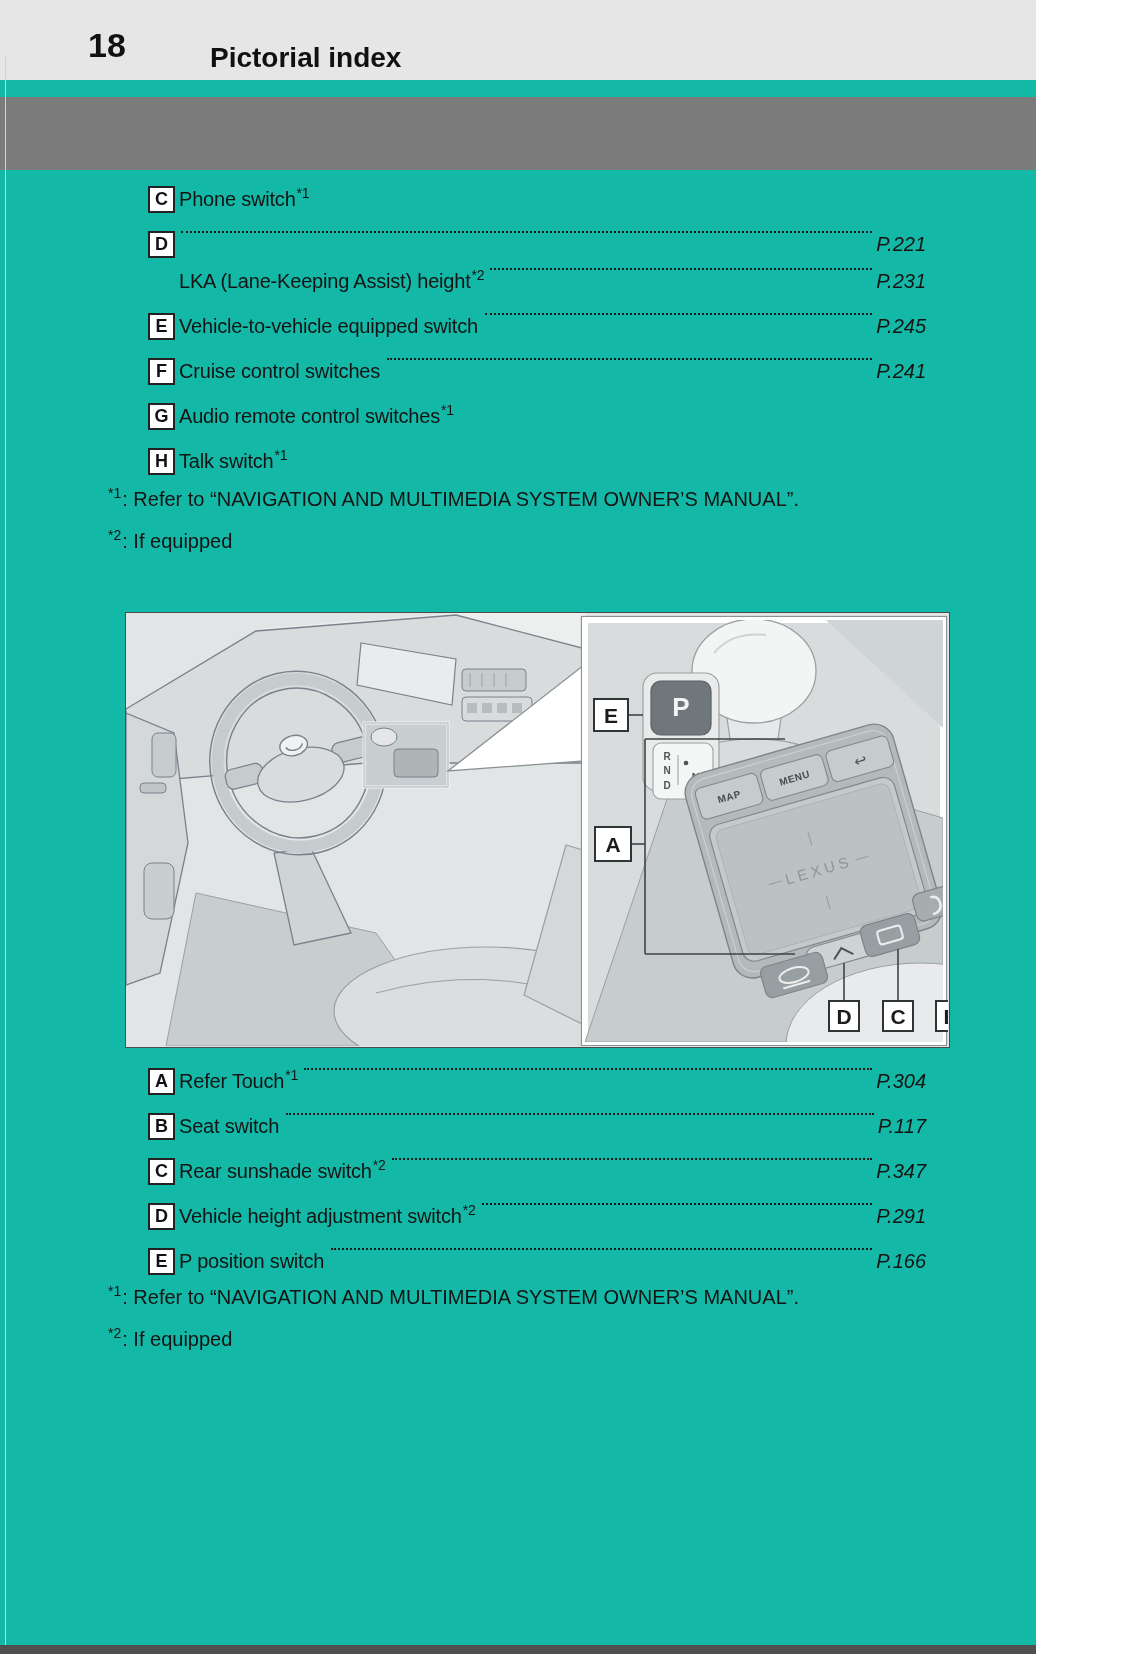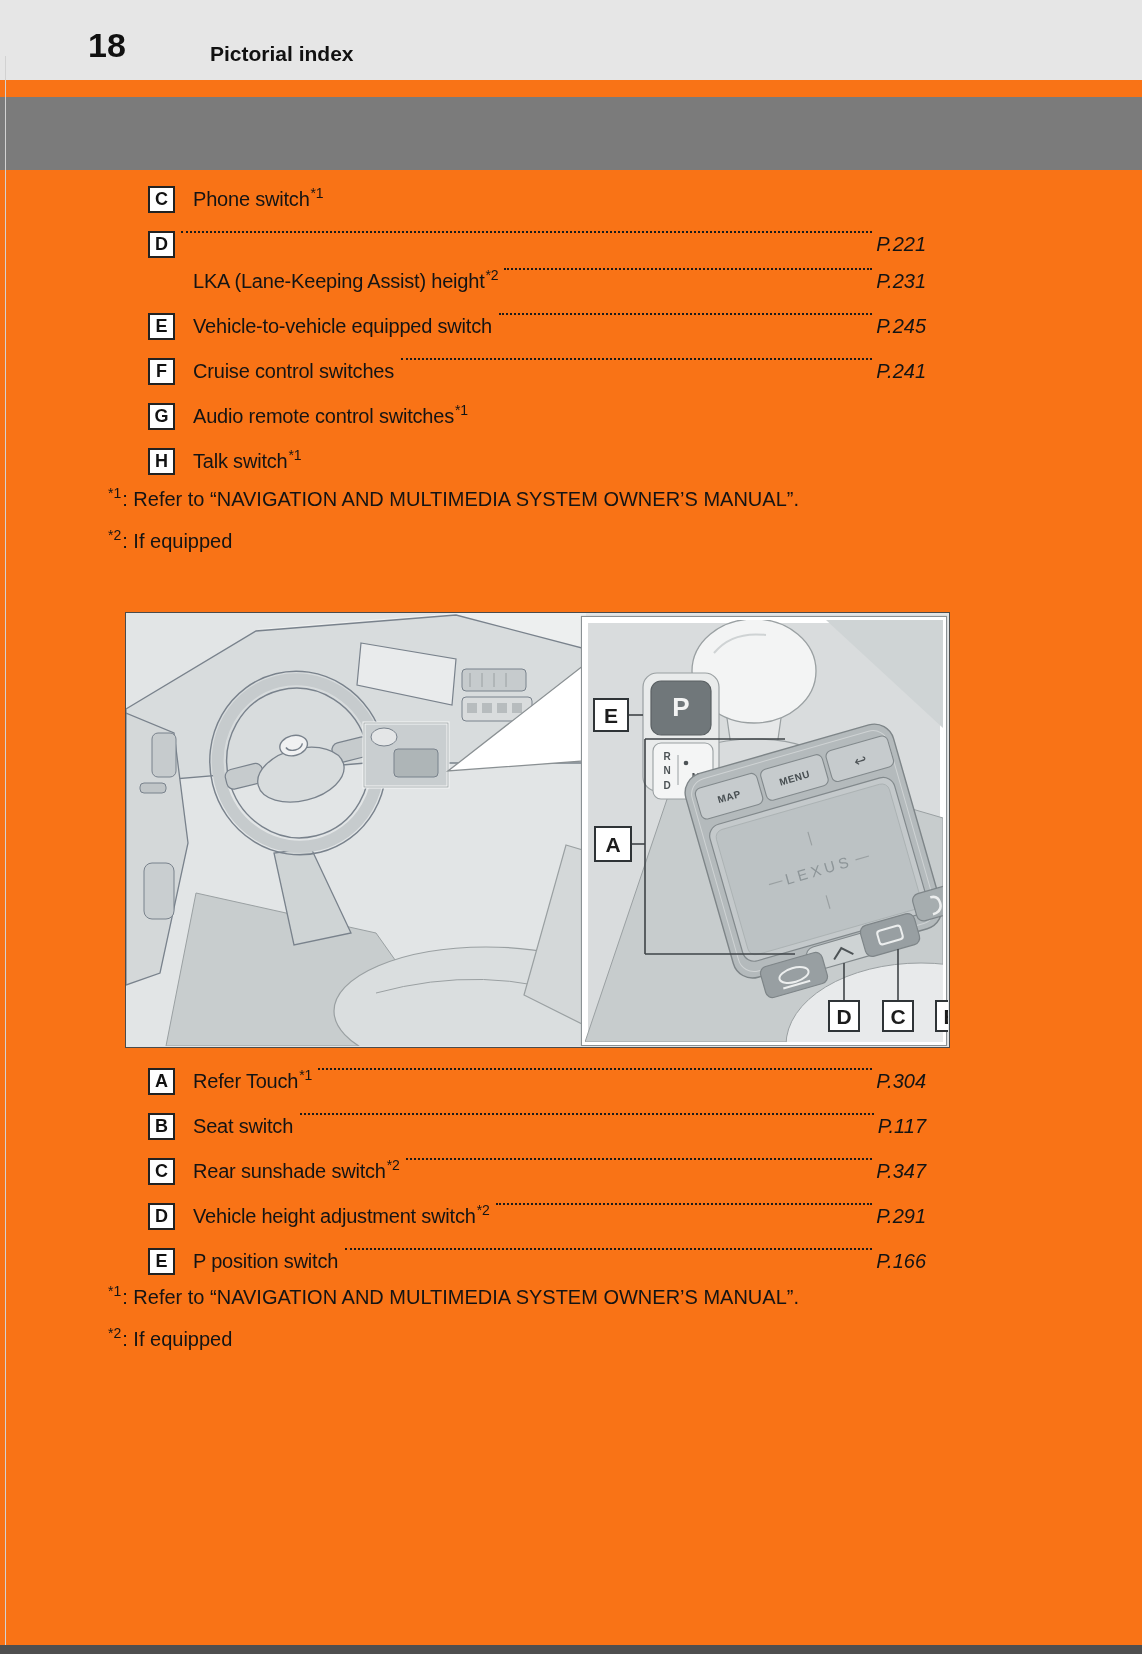--- a/index.html
+++ b/index.html
@@ -1,39 +1,39 @@
 <!DOCTYPE html>
 <html><head>
 <meta charset="utf-8">
 <style>
   html,body{margin:0;padding:0;background:#fff;}
   .page{
-    position:relative;width:1142px;height:1654px;background:#f97316;
+    position:relative;width:1036px;height:1654px;background:#14b8a6;
     font-family:"Liberation Sans",sans-serif;color:#141414;overflow:hidden;
   }
   
   .header-band{position:absolute;left:0;top:0;width:1142px;height:80px;background:#e6e6e6;}
   .page-number{position:absolute;left:88px;top:26px;font-size:34px;font-weight:bold;color:#111;}
-  .section-title{position:absolute;left:210px;top:42px;font-size:21px;font-weight:bold;color:#111;}
+  .section-title{position:absolute;left:210px;top:42px;font-size:28px;font-weight:bold;color:#111;}
   .banner{position:absolute;left:0;top:97px;width:1142px;height:73px;background:#7b7b7b;}
   .page-edge-line{position:absolute;left:5px;top:56px;width:1px;height:1589px;background:#d2d2d2;}
   .footer-band{position:absolute;left:0;bottom:0;width:1142px;height:9px;background:#4f4f4f;}
 
   
   .index-list{position:absolute;left:148px;width:778px;}
   .list-top{top:186px;}
   .list-bottom{top:1068px;}
   .row{display:flex;align-items:flex-start;height:28px;margin-top:17px;font-size:20px;}
   .row.first{margin-top:0;}
   .row.cont{margin-top:9px;}
   .tagbox{flex:0 0 27px;width:27px;height:27px;box-sizing:border-box;border:2px solid #222;
     background:#fff;display:flex;align-items:center;justify-content:center;
     font-weight:bold;font-size:18px;color:#111;}
   .cont .tagbox{visibility:hidden;}
-  .lbl{margin-left:18px;line-height:27px;white-space:nowrap;letter-spacing:-0.2px;}
+  .lbl{margin-left:4px;line-height:27px;white-space:nowrap;letter-spacing:-0.2px;}
   .sup{font-size:14px;position:relative;top:-8px;margin-left:1px;}
   .leader{flex:1;border-bottom:2px dotted #1b1b1b;margin:0 4px 6px 6px;min-width:24px;}
   .pg{line-height:27px;white-space:nowrap;font-style:italic;}
 
   
   .footnote{position:absolute;left:108px;font-size:20px;color:#141414;white-space:nowrap;}
   .fn-marker{font-size:14px;position:relative;top:-8px;margin-right:1px;}
   .fn1-top{top:488px;}
   .fn2-top{top:530px;}
   .fn1-bot{top:1286px;}

